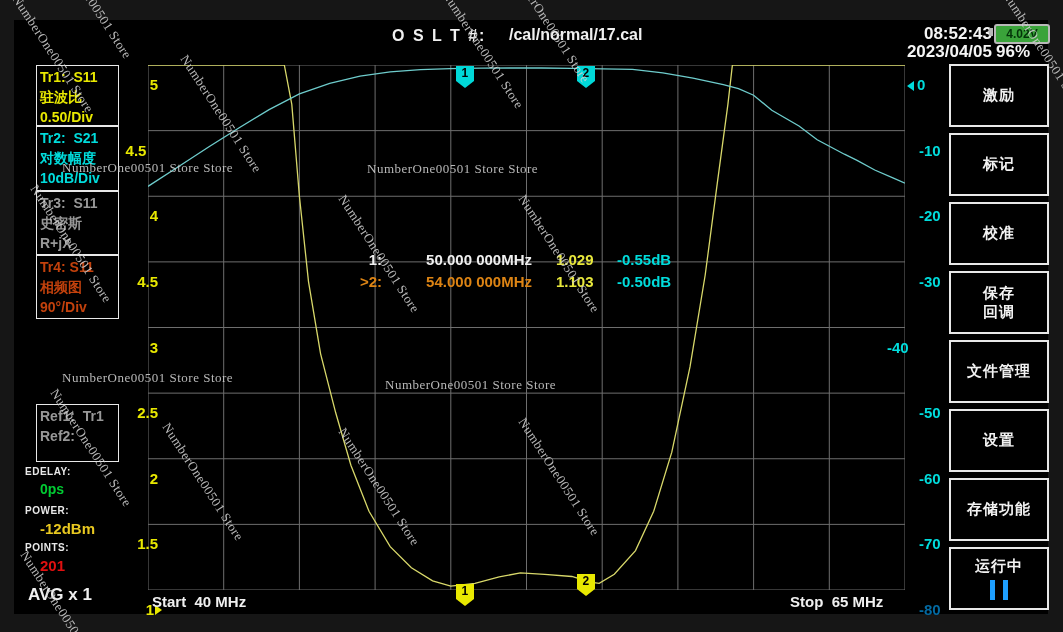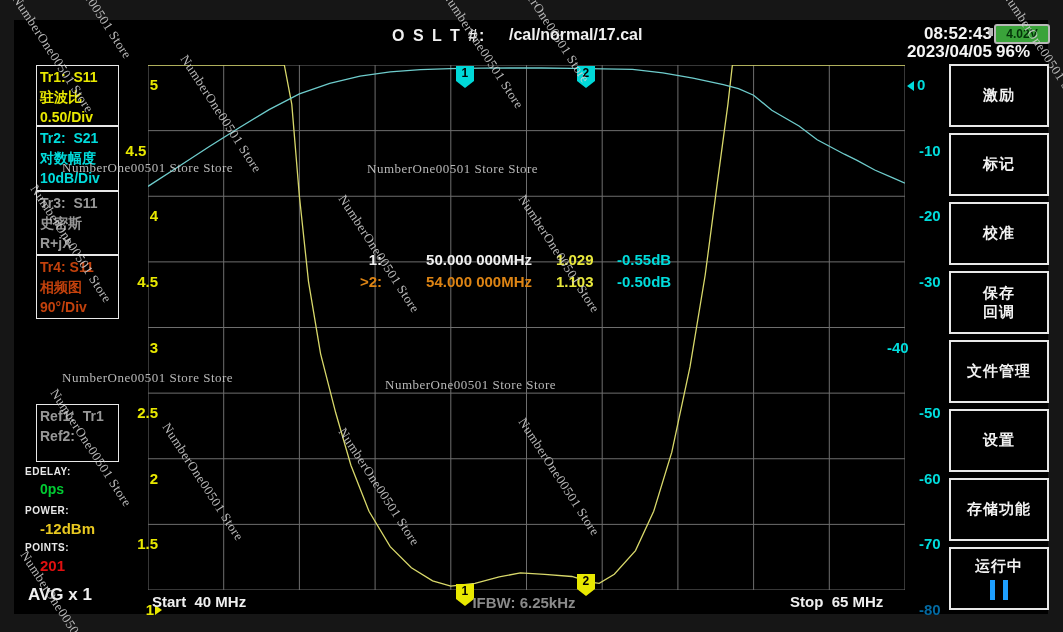--- a/index.html
+++ b/index.html
@@ -157,21 +157,20 @@
         <div class="mkrow" style="left:404px;top:231px;width:114px;text-align:right;color:#f0f0f0;">50.000 000MHz</div>
         <div class="mkrow" style="left:542px;top:231px;color:#e8e83c;">1.029</div>
         <div class="mkrow" style="left:603px;top:231px;color:#00dcdc;">-0.55dB</div>
         <div class="mkrow" style="left:328px;top:253px;width:40px;text-align:right;color:#dd8414;">&gt;2:</div>
         <div class="mkrow" style="left:404px;top:253px;width:114px;text-align:right;color:#dd8414;">54.000 000MHz</div>
         <div class="mkrow" style="left:542px;top:253px;color:#e8e83c;text-align:center;">1.103</div>
         <div class="mkrow" style="left:603px;top:253px;color:#00dcdc;">-0.50dB</div>
       </div>
 
     <div class="abs statustxt" style="left:138px;top:573px;">Start  40 MHz</div>
-    <div class="abs ifbw" style="left:340px;top:574px;width:340px;text-align:center;">IFBW: 6.25kHz</div>
     <div class="abs statustxt" style="left:776px;top:573px;">Stop  65 MHz</div>
 
     <div id="menu-buttons">
         <div class="menubtn" style="top: 44px;">
           <span>激励</span>
         </div>
         <div class="menubtn" style="top: 113px;">
           <span>标记</span>
         </div>
         <div class="menubtn" style="top: 182px;">

